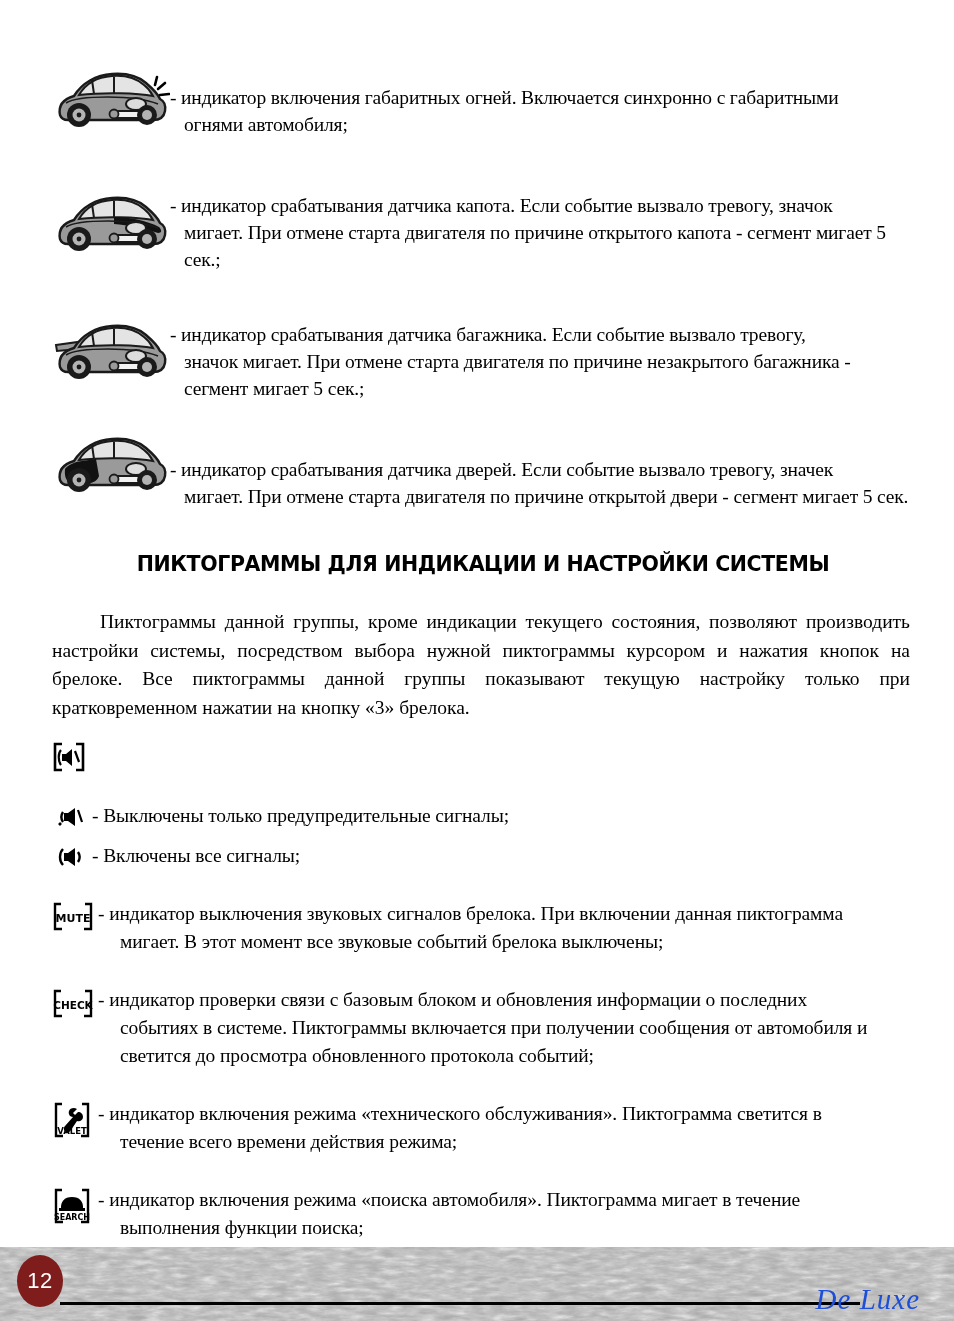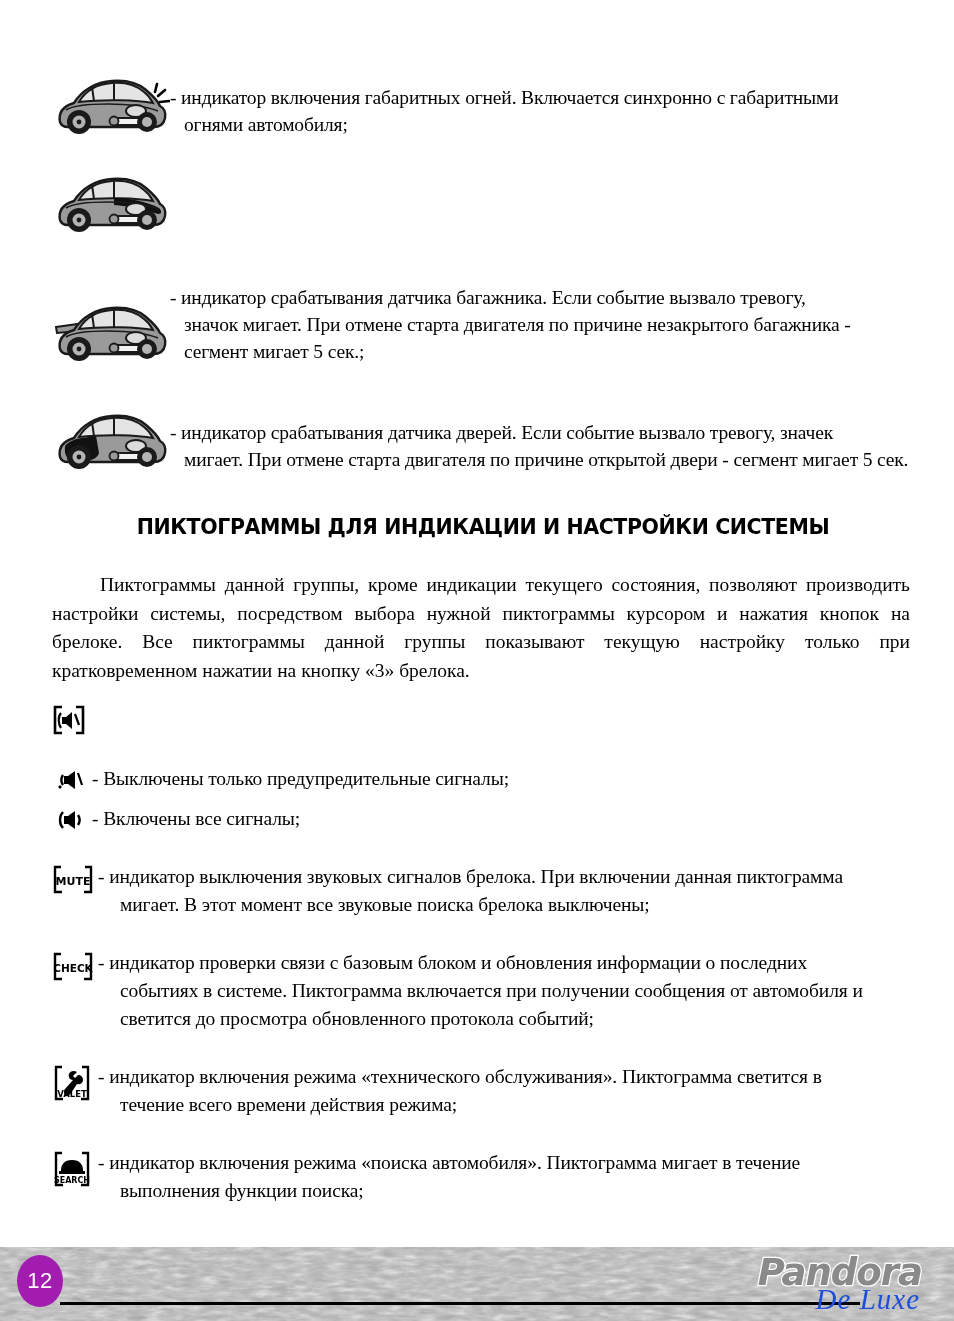--- a/index.html
+++ b/index.html
@@ -20,21 +20,21 @@
     height: 1321px;
   }
 
   
   .car-section {
     padding: 62px 36px 0 52px;
   }
 
   .car-row {
     display: flex;
-    align-items: flex-end;
+    align-items: center;
     margin-bottom: 22px;
   }
 
   .car-icon-cell {
     flex: 0 0 115px;
     height: 68px;
     position: relative;
     margin-top: -6px;
   }
 
@@ -133,21 +133,21 @@
     background: #000;
   }
 
   .page-badge {
     position: absolute;
     left: 17px;
     top: 8px;
     width: 46px;
     height: 52px;
     border-radius: 50%;
-    background: #a21caf;
+    background: #7f1d1d;
     color: #fff;
     display: flex;
     align-items: center;
     justify-content: center;
     font-family: "Liberation Sans", sans-serif;
     font-size: 22px;
     letter-spacing: 0.5px;
   }
 
   .brand {
@@ -233,20 +233,24 @@
             <rect x="62" y="48" width="38" height="7" rx="2.5" fill="#f2f2f2" stroke="#1a1a1a" stroke-width="1.8"></rect>
             <circle cx="62" cy="51" r="4.5" fill="#9a9a9a" stroke="#1a1a1a" stroke-width="1.8"></circle>
             <circle cx="27" cy="52" r="12" fill="#1a1a1a"></circle>
             <circle cx="27" cy="52" r="6.5" fill="#b4b4b4"></circle>
             <circle cx="27" cy="52" r="2.4" fill="#1a1a1a"></circle>
             <circle cx="95" cy="52" r="10" fill="#1a1a1a"></circle>
             <circle cx="95" cy="52" r="5" fill="#b4b4b4"></circle>
           </g>
         </svg>
       </div>
+      <div class="car-text">
+        <span>- индикатор срабатывания датчика капота. Если событие вызвало тревогу, значок</span>
+        <span class="cont">мигает. При отмене старта двигателя по причине открытого капота - сегмент мигает 5 сек.;</span>
+      </div>
     </div>
 
     <div class="car-row r3">
       <div class="car-icon-cell">
         <svg width="118" height="70" viewBox="0 0 118 70">
           <g>
             <path d="M4 30 L26 27 L27 34 L5 36 Z" fill="#9a9a9a" stroke="#1a1a1a" stroke-width="2"></path>
             <path d="M8 52 C6 42 12 36 22 33 C30 20 44 12 60 11 C74 10 86 13 94 20 C101 26 106 31 108 36 C112 38 114 42 113 48 C112 54 108 57 101 57 L16 57 C11 57 9 55 8 52 Z" fill="#9a9a9a" stroke="#1a1a1a" stroke-width="2.4"></path>
             <path d="M27 32 C34 20 46 14 60 13 C73 12 84 15 92 22 C96 25 99 29 101 33 C86 30 52 29 27 32 Z" fill="#e4e4e4" stroke="#1a1a1a" stroke-width="2"></path>
             <path d="M40 17 L42 31 M62 14 L62 30" stroke="#1a1a1a" stroke-width="2" fill="none"></path>
@@ -342,34 +346,34 @@
 
     <div class="picto-row row-gap-lg">
       <div class="picto-icon-cell">
         <svg width="42" height="30" viewBox="0 0 42 30">
           <path d="M9 2 L3 2 L3 27 L10 27 M33 2 L39 2 L39 27 L32 27" stroke="#000" stroke-width="2.4" fill="none"></path>
           <text x="21" y="20" text-anchor="middle" font-family="DejaVu Sans, sans-serif" font-size="11" font-weight="bold" fill="#000">MUTE</text>
         </svg>
       </div>
       <div class="picto-text">
         <span>- индикатор выключения звуковых сигналов брелока. При включении данная пиктограмма</span>
-        <span class="cont">мигает. В этот момент все звуковые поиска брелока выключены;</span>
+        <span class="cont">мигает. В этот момент все звуковые событий брелока выключены;</span>
       </div>
     </div>
 
     <div class="picto-row row-gap-lg">
       <div class="picto-icon-cell">
         <svg width="42" height="32" viewBox="0 0 42 32">
           <path d="M9 3 L3 3 L3 28 L10 28 M33 3 L39 3 L39 28 L32 28" stroke="#000" stroke-width="2.4" fill="none"></path>
           <text x="21" y="21" text-anchor="middle" font-family="DejaVu Sans, sans-serif" font-size="10.5" font-weight="bold" fill="#000">CHECK</text>
         </svg>
       </div>
       <div class="picto-text">
         <span>- индикатор проверки связи с базовым блоком и обновления информации о последних</span>
-        <span class="cont">событиях в системе. Пиктограмма включается при получении сообщения от автомобиля и</span>
+        <span class="cont">событиях в системе. Пиктограммы включается при получении сообщения от автомобиля и</span>
         <span class="cont">светится до просмотра обновленного протокола событий;</span>
       </div>
     </div>
 
     <div class="picto-row row-gap-lg">
       <div class="picto-icon-cell">
         <svg width="40" height="38" viewBox="0 0 40 38">
           <path d="M10 2 L4 2 L4 34 L11 34 M30 2 L36 2 L36 34 L29 34" stroke="#000" stroke-width="2.4" fill="none"></path>
           <g>
             <path d="M25 7 C22 5 18 6 17 9 C16 12 18 15 21 15 L13 24 C11 26 12 29 14 30 C16 31 18 30 19 28 L25 19 C28 20 31 18 31 15 C31 12 29 10 26 10 L23 13 L21 11 Z" fill="#000"></path>
@@ -415,18 +419,17 @@
               <feFuncB type="linear" slope="0.85" intercept="0.28"></feFuncB>
             </feComponentTransfer>
           </filter>
         </defs>
         <rect width="954" height="74" filter="url(#marble)"></rect>
       </svg>
     </div>
     <div class="footer-rule"></div>
     <div class="page-badge">12</div>
     <div class="brand">
-      <div class="brand-main">Pandora</div>
       <div class="brand-sub">De Luxe</div>
     </div>
   </div>
 
 </div>
 
 </body></html>

